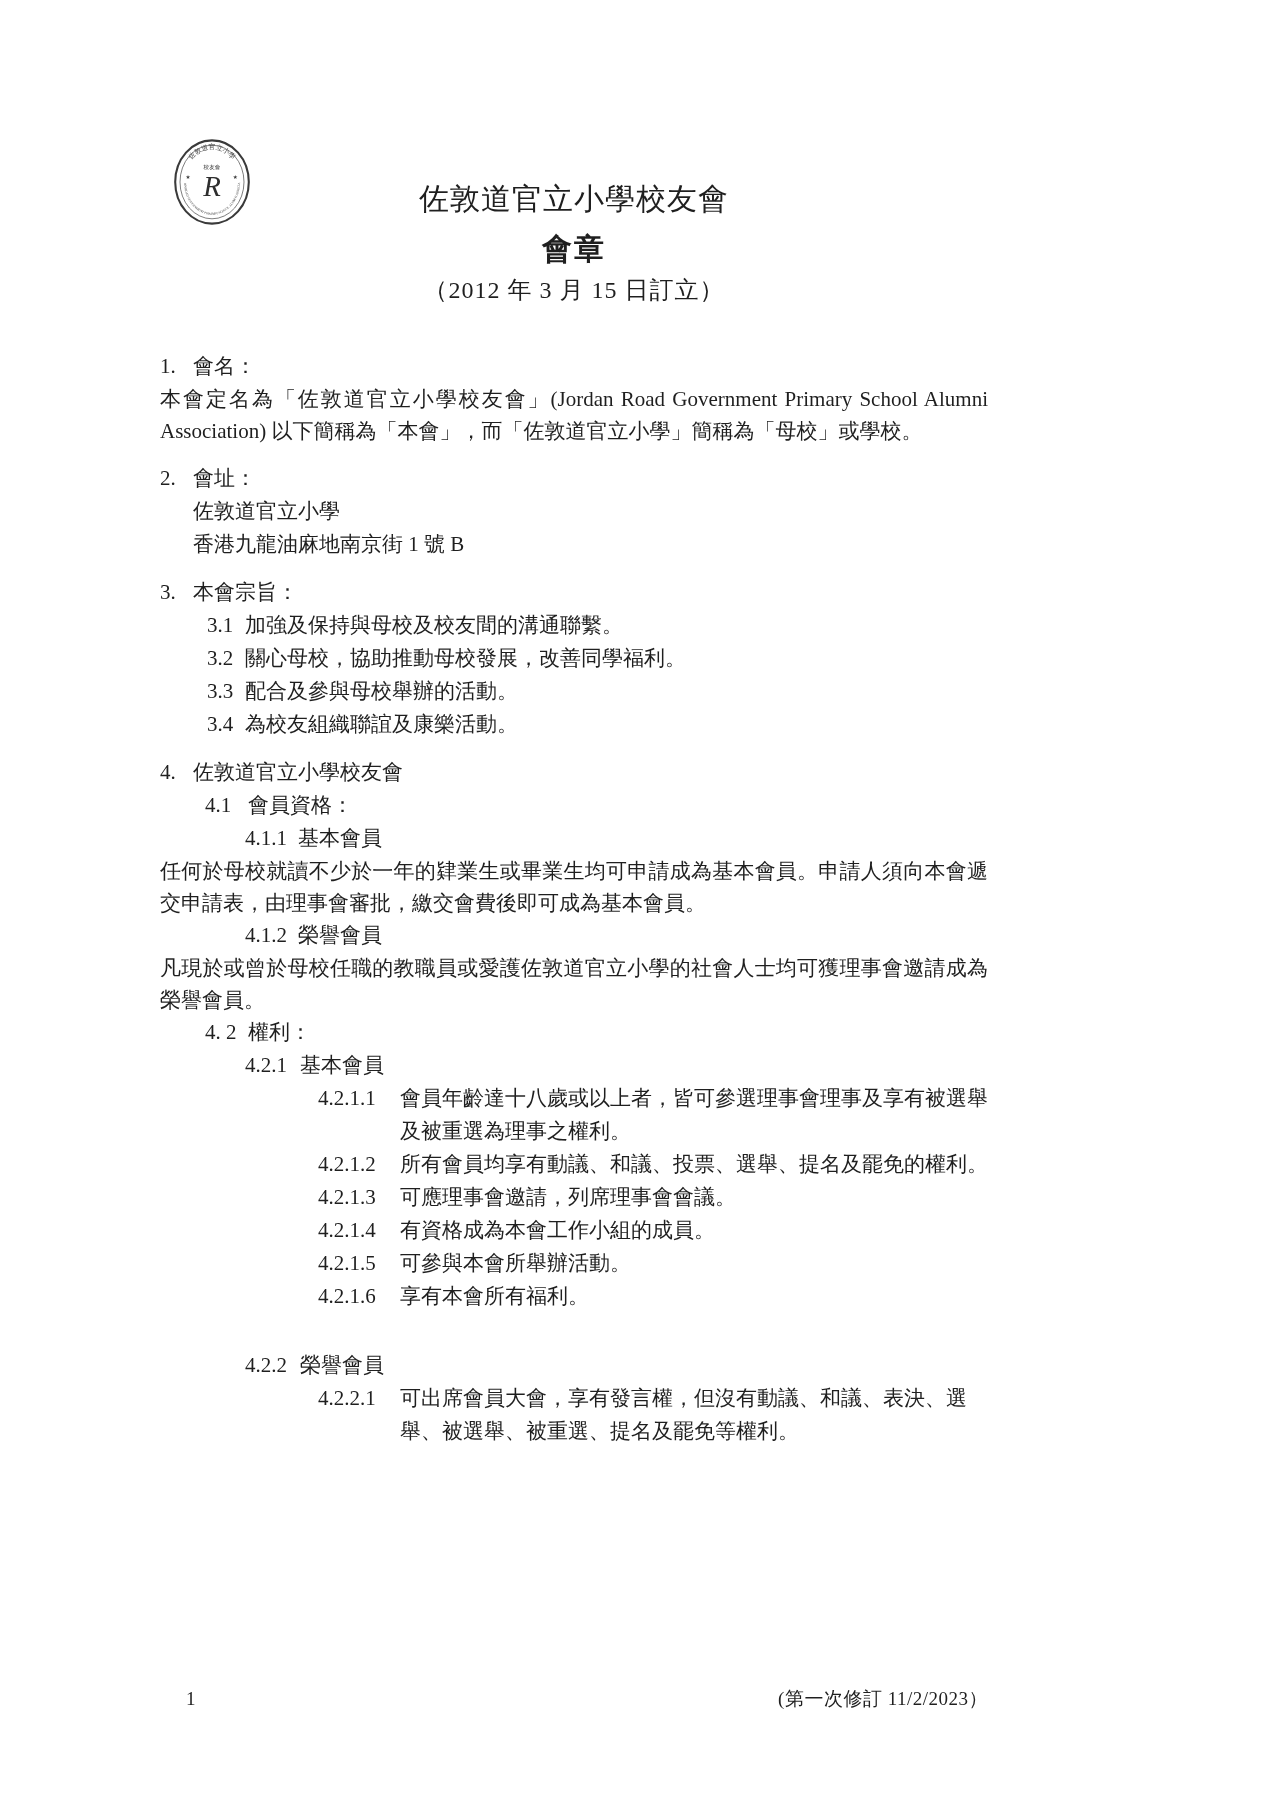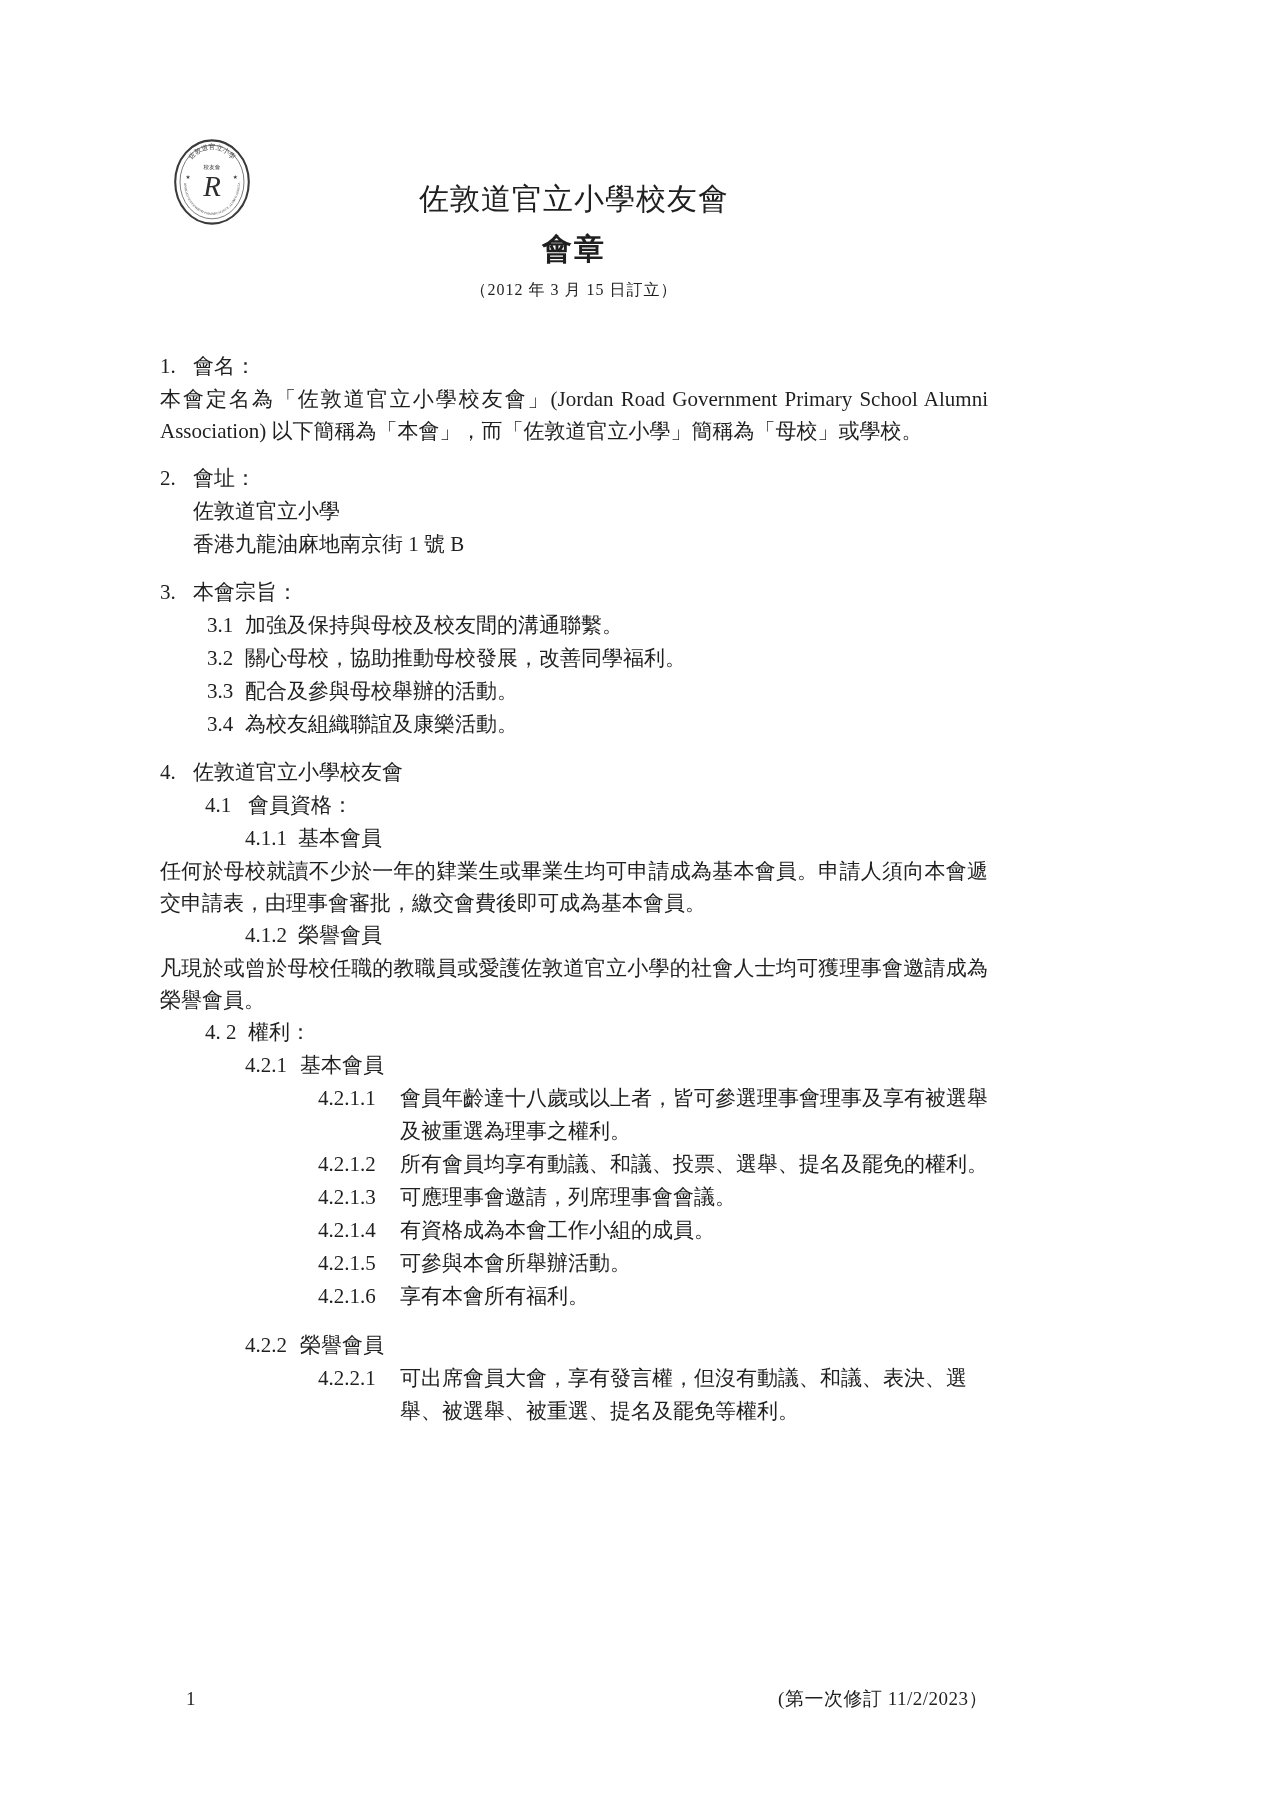--- a/index.html
+++ b/index.html
@@ -12,39 +12,39 @@
     color:#1f1f1f;
     overflow:hidden;
   }
   
   .seal{position:absolute;left:172px;top:136px;width:80px;height:92px;}
   .seal svg{width:100%;height:100%;}
   
   .doc-header{padding-top:148px;margin:0 292px 0 160px;text-align:center;}
   .doc-title{font-size:30px;font-weight:400;letter-spacing:1px;line-height:38px;margin-top:32px;}
   .doc-subtitle{font-size:30px;font-weight:600;letter-spacing:2px;line-height:38px;margin-top:12px;}
-  .doc-established{font-size:16px;line-height:28px;margin-top:8px;letter-spacing:1px;}
+  .doc-established{font-size:24px;line-height:28px;margin-top:8px;letter-spacing:1px;}
   
   .doc-body{margin:46px 292px 0 160px;font-size:21px;line-height:33px;}
   .sec{margin-bottom:15px;}
   .line{display:flex;align-items:flex-start;}
   .n{flex:0 0 auto;}
   .t{flex:1 1 auto;}
   .n1{width:33px;}
   .lvl3{padding-left:47px;align-items:center;}  .n3{width:38px;}
   .lvl41{padding-left:45px;} .n41{width:43px;}
   .lvl411{padding-left:85px;} .n411{width:53px;}
   .lvl421{padding-left:85px;} .n421{width:55px;}
   .lvl4211{padding-left:158px;} .n4211{width:82px;}
   p.para{margin:0;text-align:justify;line-height:32px;}
   .para-s1{margin-left:33px;}
   .para-411{margin-left:165px;}
   .para-412{margin-left:140px;}
   .gap-s{margin-bottom:21px;}
-  .gap-g{margin-bottom:16px;}
+  .gap-g{margin-bottom:36px;}
   
   .footer{position:absolute;left:160px;right:292px;top:1686px;font-size:19px;line-height:26px;}
   .page-number{position:absolute;left:26px;top:0;}
   .revision-note{position:absolute;right:0;top:0;letter-spacing:0.5px;}
 </style>
 </head>
 <body>
 
 <div class="page">
 

